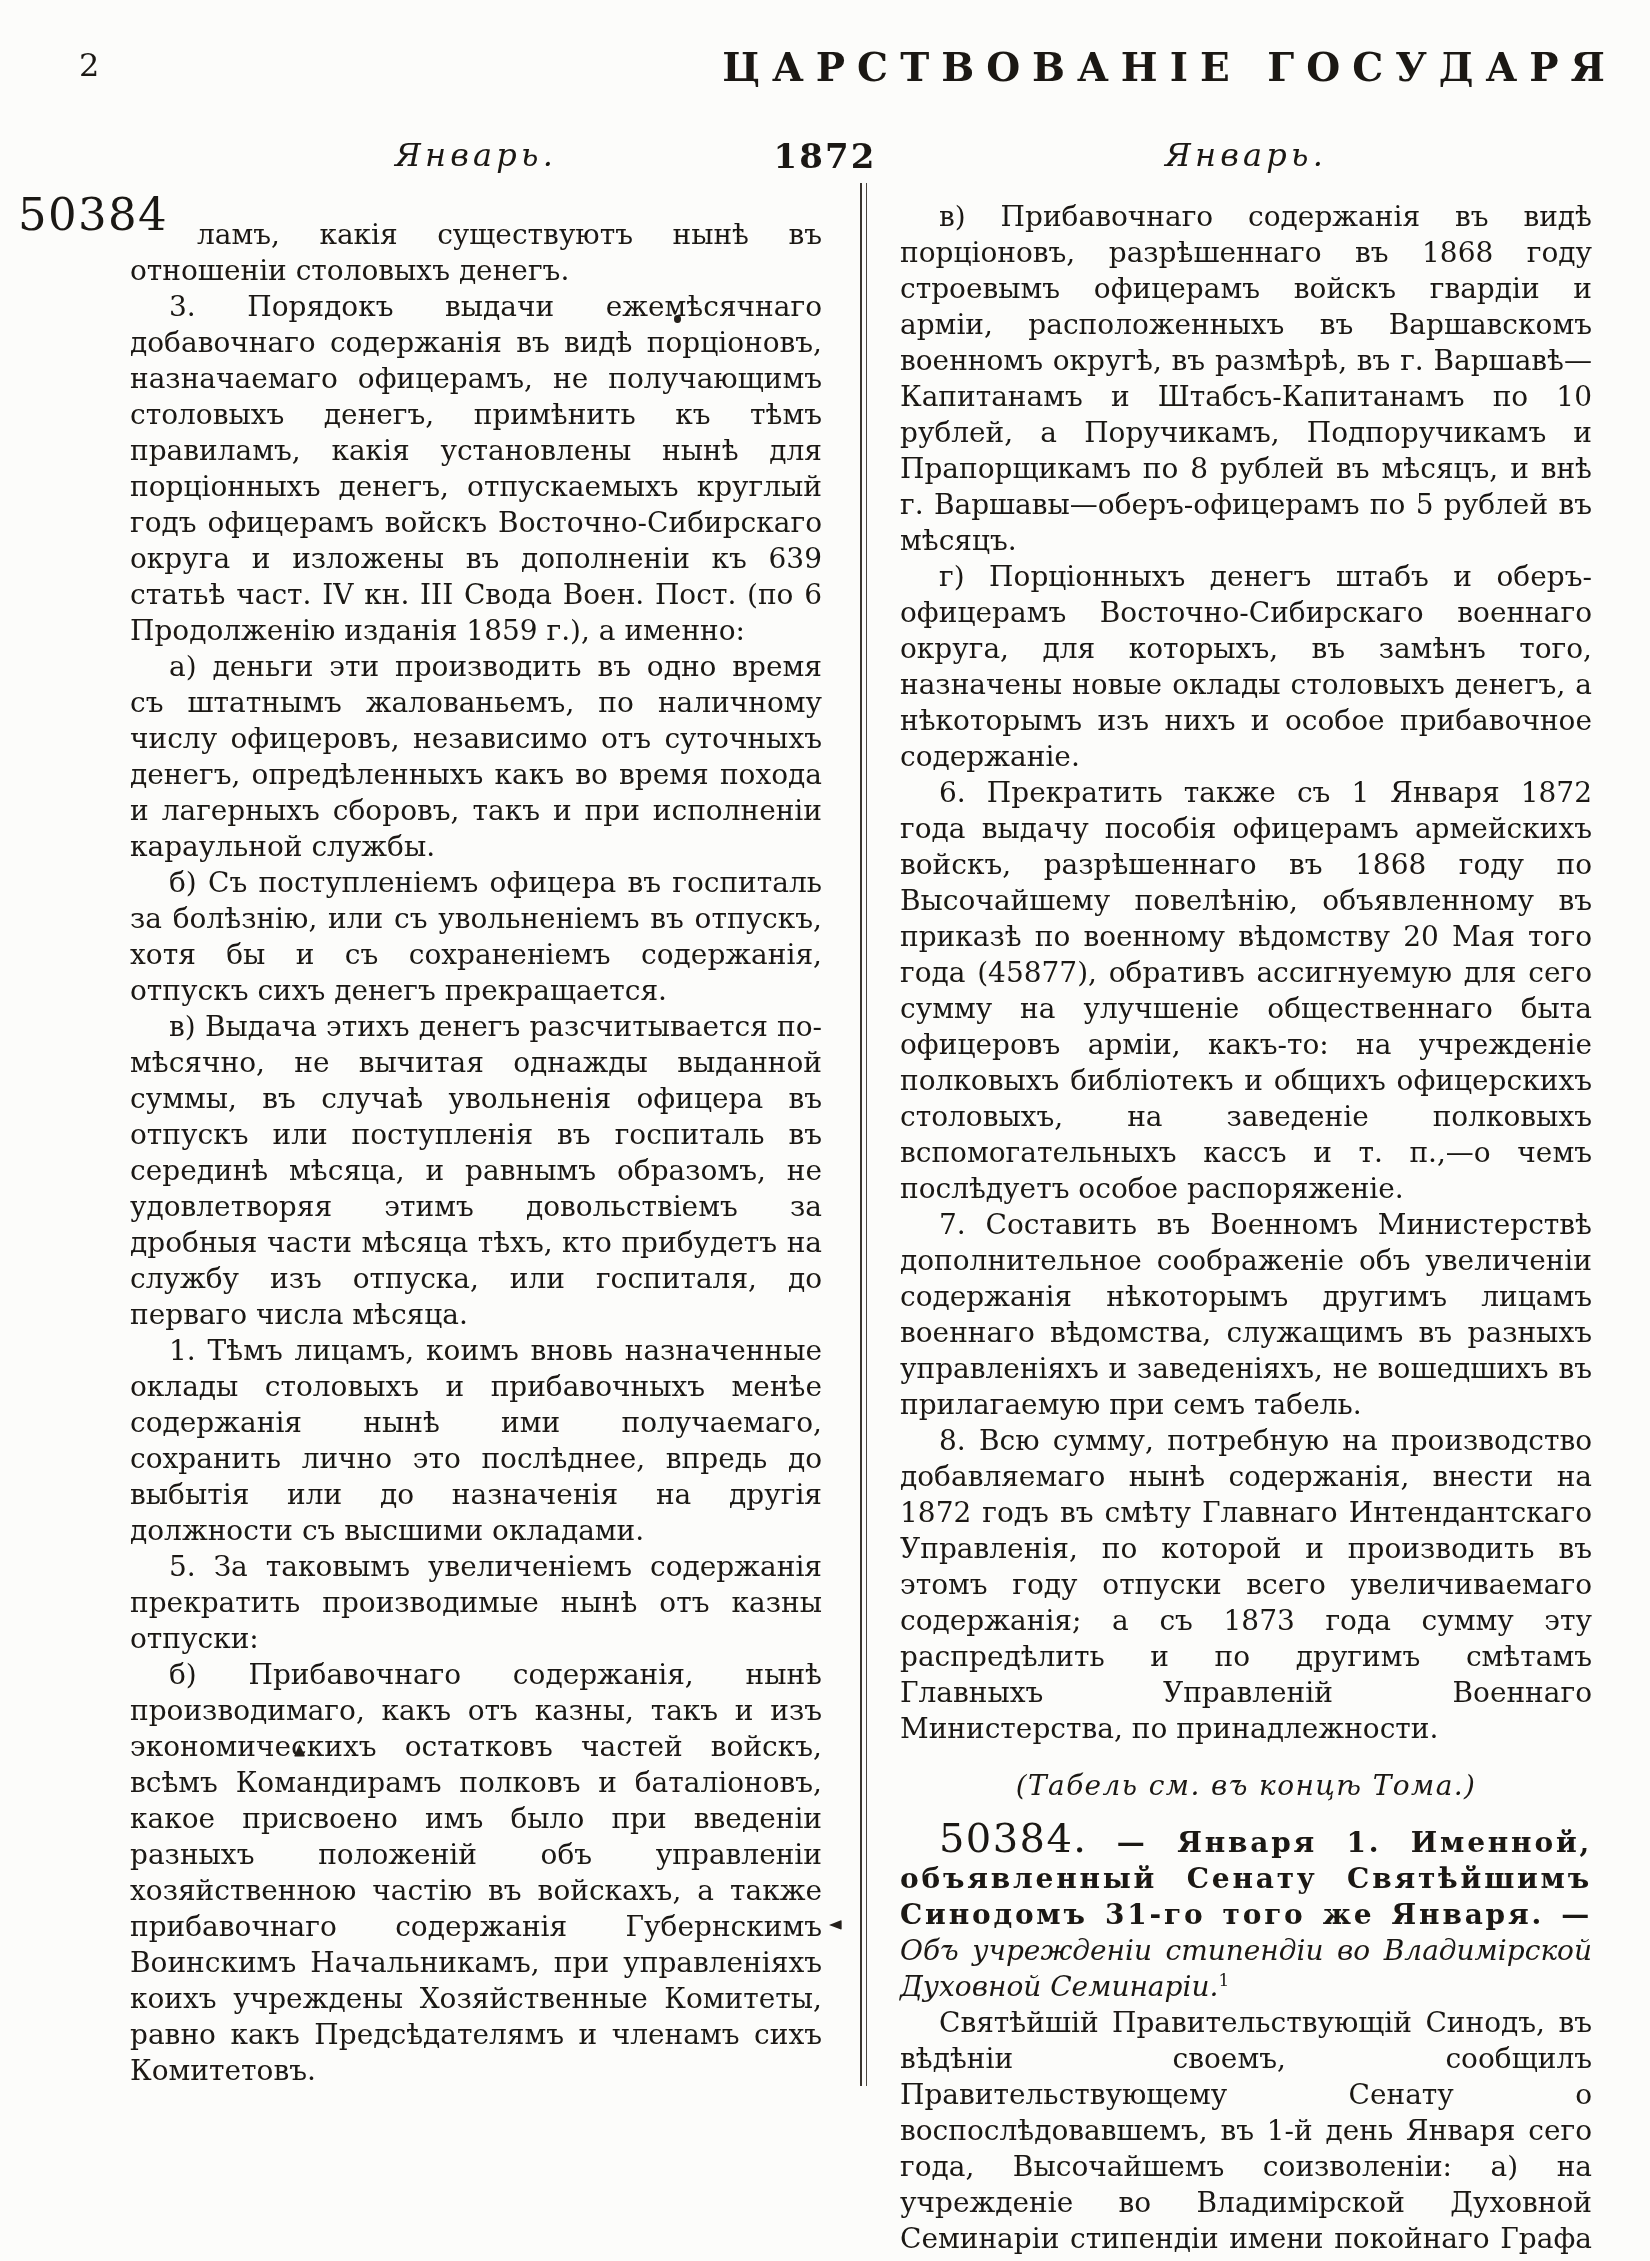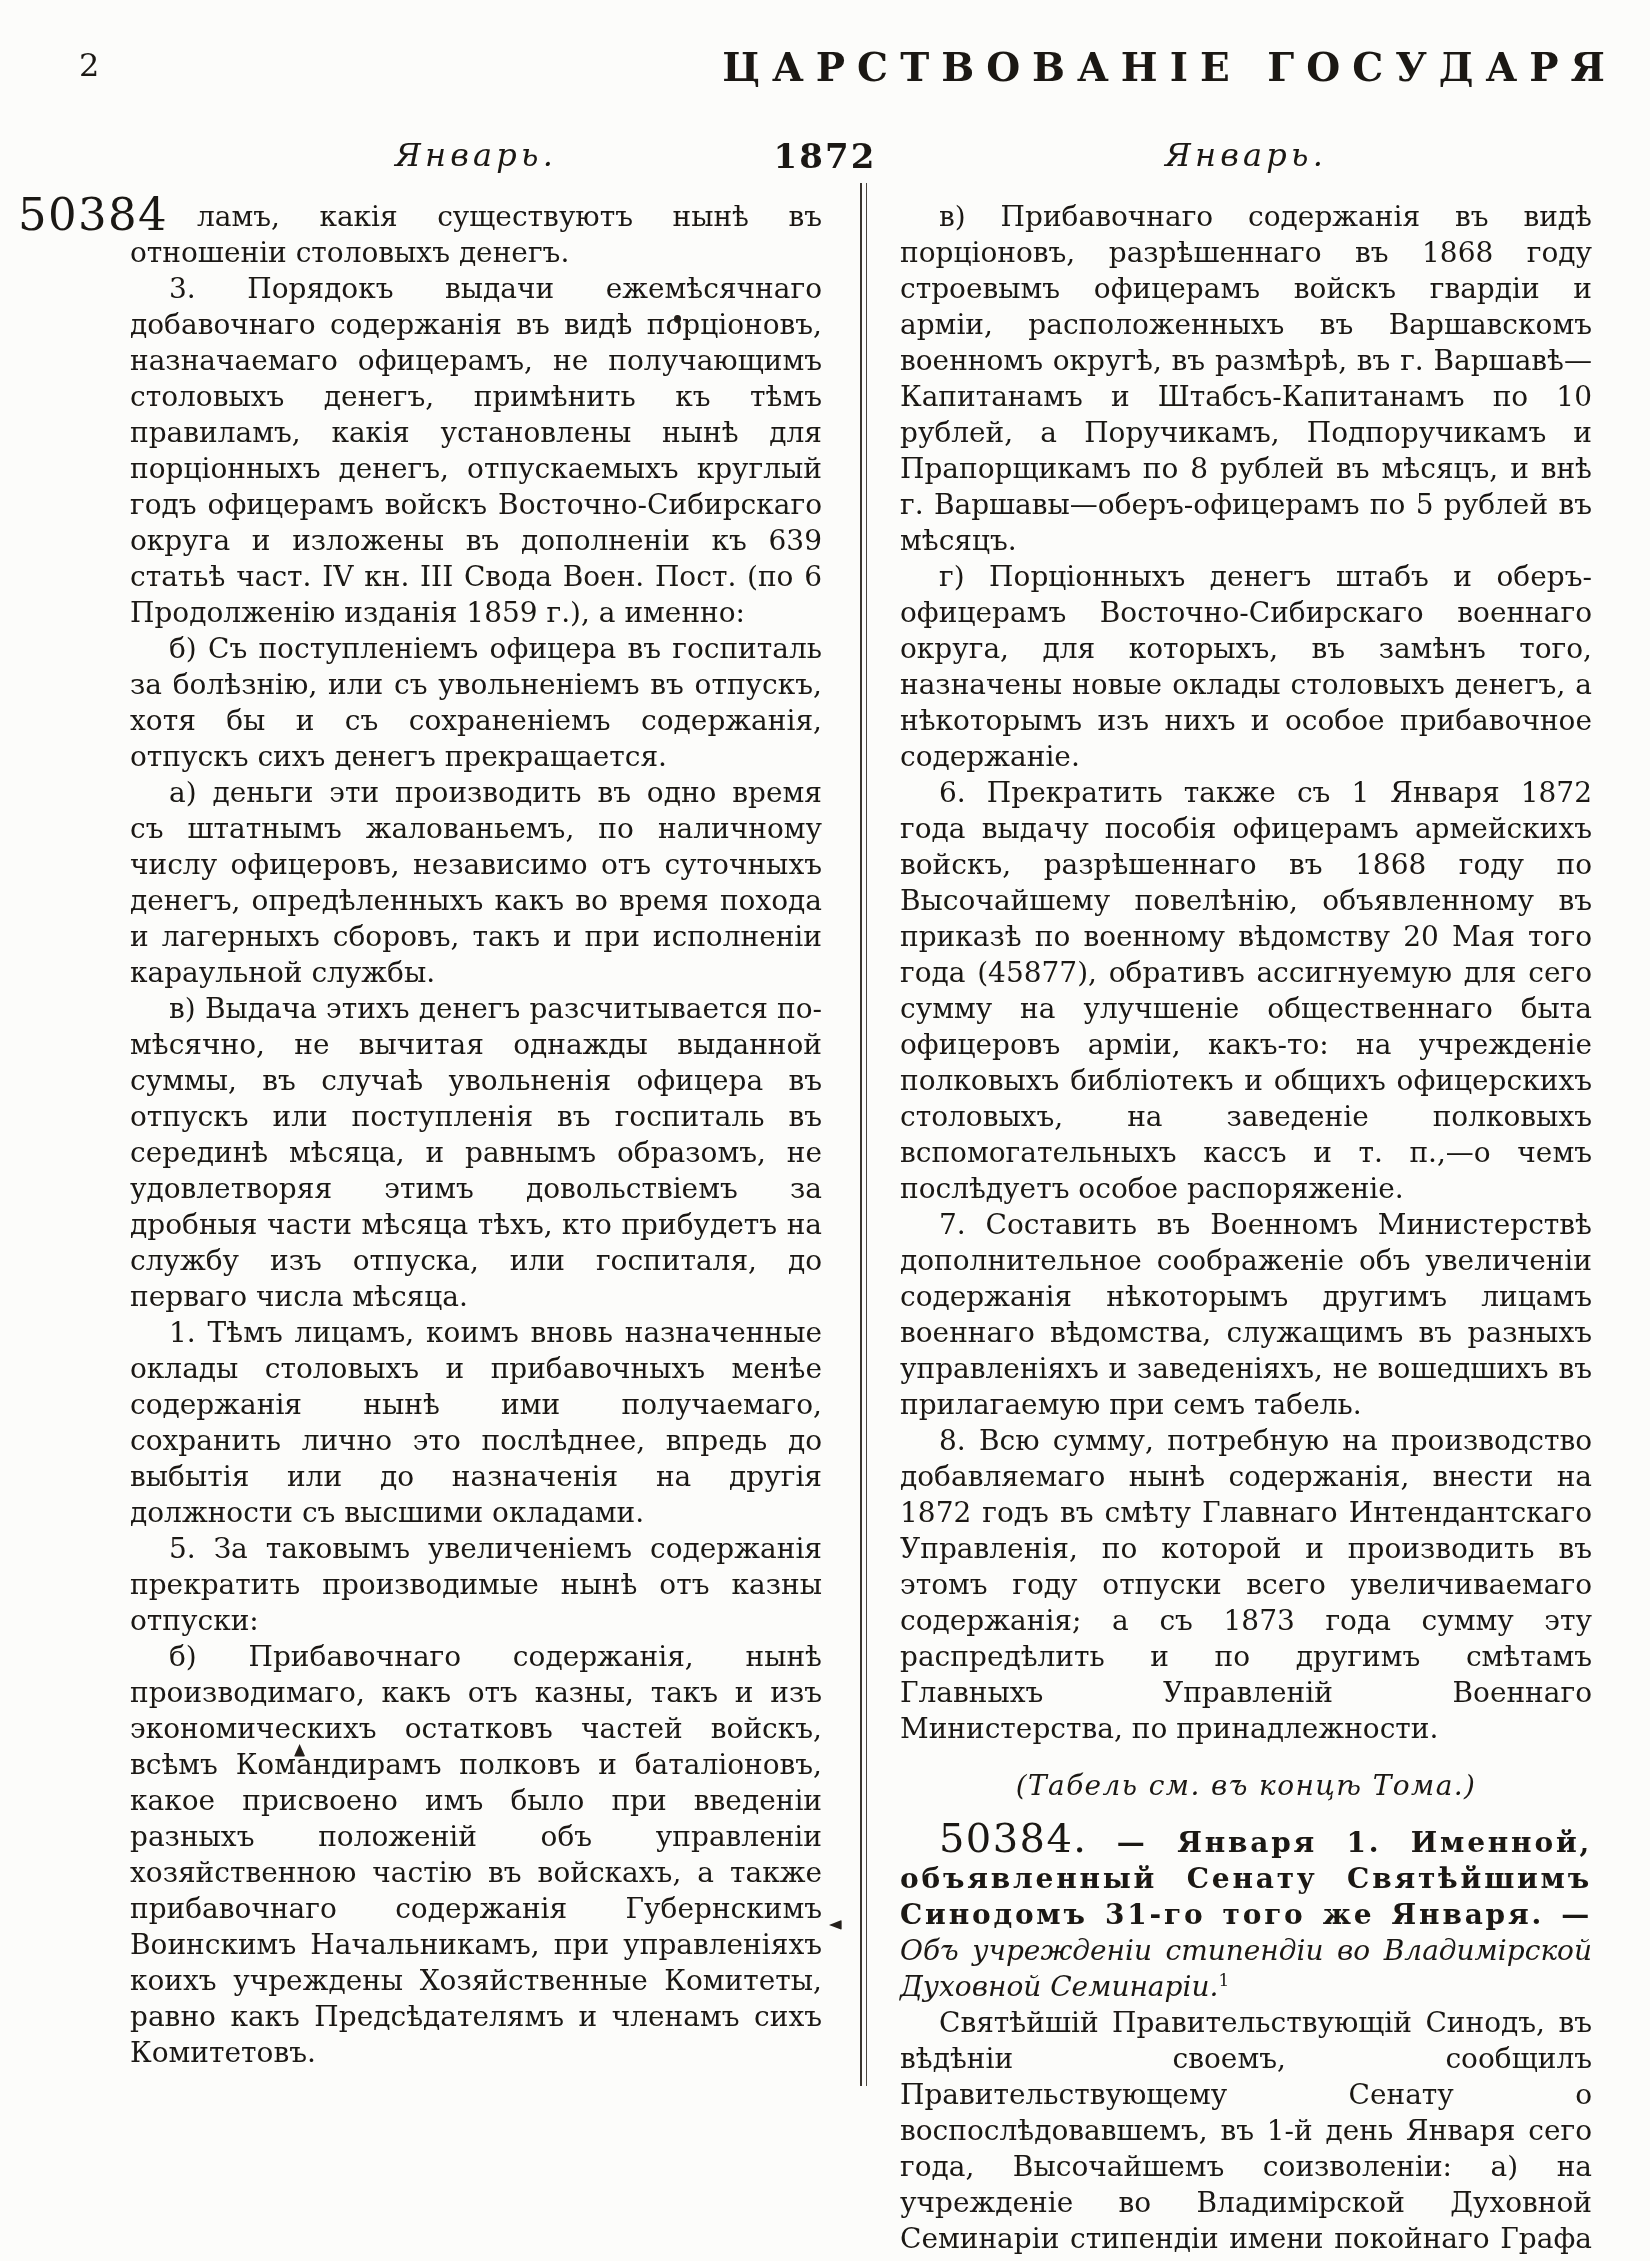--- a/index.html
+++ b/index.html
@@ -39,21 +39,21 @@
     z-index:3;
   }
   .column{
     position:absolute;top:199px;width:692px;
     font-size:28px;line-height:36px;text-align:justify;
   }
   .col-left{left:130px;}
   .col-right{left:900px;}
   .column p{margin:0;padding:0;}
   .column p.indent{text-indent:39px;}
-  .column p.cont{text-indent:67px;}
+  .column p.cont{text-indent:67px;margin-top:18px;}
   .table-note{
     text-align:center;text-align-last:center;font-style:italic;
     letter-spacing:1.4px;margin:21px 0 18px 0 !important;
   }
   .entry{margin-top:21px !important;text-indent:39px;}
   .entry-number{
     font-size:40px;font-weight:normal;line-height:0;letter-spacing:1.4px;
   }
   .entry-spaced{letter-spacing:2.8px;font-weight:bold;}
   .entry-title{font-style:italic;}
@@ -84,22 +84,22 @@
     <span class="month-right">Январь.</span>
   </div>
 
   <div class="margin-act-number">50384</div>
 
   <div class="column-divider"></div>
 
   <div class="column col-left">
     <p class="cont">ламъ, какія существуютъ нынѣ въ отношеніи столовыхъ денегъ.</p>
     <p class="indent">3. Порядокъ выдачи ежемѣсячнаго добавочнаго содержанія въ видѣ порціоновъ, назначаемаго офицерамъ, не получающимъ столовыхъ денегъ, примѣнить къ тѣмъ правиламъ, какія установлены нынѣ для порціонныхъ денегъ, отпускаемыхъ круглый годъ офицерамъ войскъ Восточно-Сибирскаго округа и изложены въ дополненіи къ 639 статьѣ част. IV кн. III Свода Воен. Пост. (по 6 Продолженію изданія 1859 г.), а именно:</p>
+    <p class="indent">а) деньги эти производить въ одно время съ штатнымъ жалованьемъ, по наличному числу офицеровъ, независимо отъ суточныхъ денегъ, опредѣленныхъ какъ во время похода и лагерныхъ сборовъ, такъ и при исполненіи караульной службы.</p>
     <p class="indent">б) Съ поступленіемъ офицера въ госпиталь за болѣзнію, или съ увольненіемъ въ отпускъ, хотя бы и съ сохраненіемъ содержанія, отпускъ сихъ денегъ прекращается.</p>
-    <p class="indent">а) деньги эти производить въ одно время съ штатнымъ жалованьемъ, по наличному числу офицеровъ, независимо отъ суточныхъ денегъ, опредѣленныхъ какъ во время похода и лагерныхъ сборовъ, такъ и при исполненіи караульной службы.</p>
     <p class="indent">в) Выдача этихъ денегъ разсчитывается по-мѣсячно, не вычитая однажды выданной суммы, въ случаѣ увольненія офицера въ отпускъ или поступленія въ госпиталь въ серединѣ мѣсяца, и равнымъ образомъ, не удовлетворяя этимъ довольствіемъ за дробныя части мѣсяца тѣхъ, кто прибудетъ на службу изъ отпуска, или госпиталя, до перваго числа мѣсяца.</p>
     <p class="indent">1. Тѣмъ лицамъ, коимъ вновь назначенные оклады столовыхъ и прибавочныхъ менѣе содержанія нынѣ ими получаемаго, сохранить лично это послѣднее, впредь до выбытія или до назначенія на другія должности съ высшими окладами.</p>
     <p class="indent">5. За таковымъ увеличеніемъ содержанія прекратить производимые нынѣ отъ казны отпуски:</p>
     <p class="indent">б) Прибавочнаго содержанія, нынѣ производимаго, какъ отъ казны, такъ и изъ экономическихъ остатковъ частей войскъ, всѣмъ Командирамъ полковъ и баталіоновъ, какое присвоено имъ было при введеніи разныхъ положеній объ управленіи хозяйственною частію въ войскахъ, а также прибавочнаго содержанія Губернскимъ Воинскимъ Начальникамъ, при управленіяхъ коихъ учреждены Хозяйственные Комитеты, равно какъ Предсѣдателямъ и членамъ сихъ Комитетовъ.</p>
   </div>
 
   <div class="column col-right">
     <p class="indent">в) Прибавочнаго содержанія въ видѣ порціоновъ, разрѣшеннаго въ 1868 году строевымъ офицерамъ войскъ гвардіи и арміи, расположенныхъ въ Варшавскомъ военномъ округѣ, въ размѣрѣ, въ г. Варшавѣ—Капитанамъ и Штабсъ-Капитанамъ по 10 рублей, а Поручикамъ, Подпоручикамъ и Прапорщикамъ по 8 рублей въ мѣсяцъ, и внѣ г. Варшавы—оберъ-офицерамъ по 5 рублей въ мѣсяцъ.</p>
     <p class="indent">г) Порціонныхъ денегъ штабъ и оберъ-офицерамъ Восточно-Сибирскаго военнаго округа, для которыхъ, въ замѣнъ того, назначены новые оклады столовыхъ денегъ, а нѣкоторымъ изъ нихъ и особое прибавочное содержаніе.</p>
     <p class="indent">6. Прекратить также съ 1 Января 1872 года выдачу пособія офицерамъ армейскихъ войскъ, разрѣшеннаго въ 1868 году по Высочайшему повелѣнію, объявленному въ приказѣ по военному вѣдомству 20 Мая того года (45877), обративъ ассигнуемую для сего сумму на улучшеніе общественнаго быта офицеровъ арміи, какъ-то: на учрежденіе полковыхъ библіотекъ и общихъ офицерскихъ столовыхъ, на заведеніе полковыхъ вспомогательныхъ кассъ и т. п.,—о чемъ послѣдуетъ особое распоряженіе.</p>

